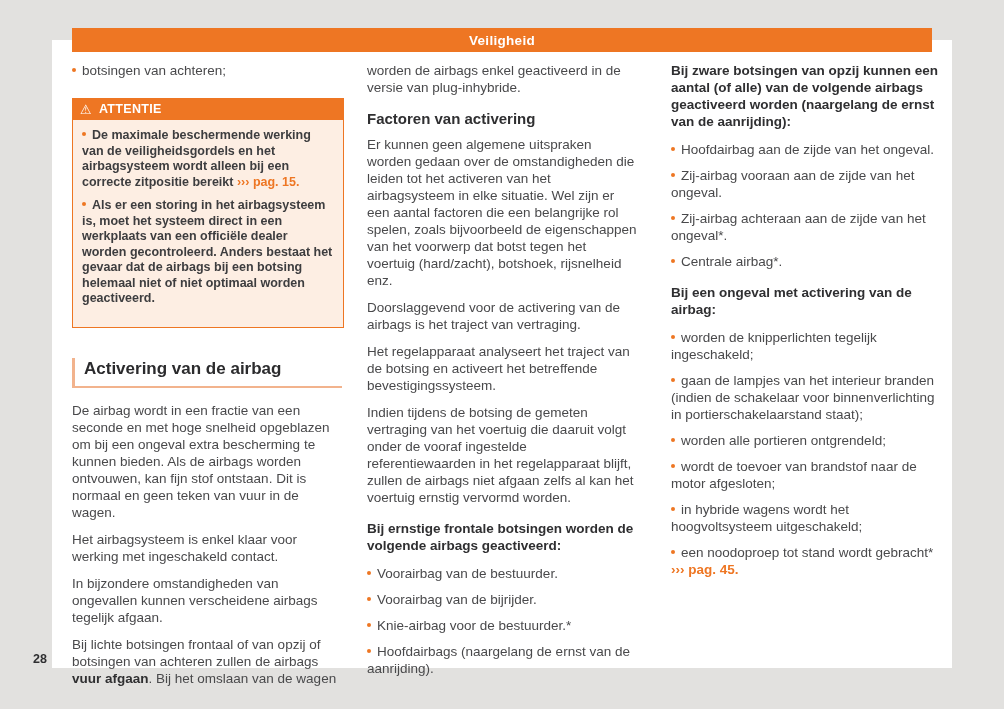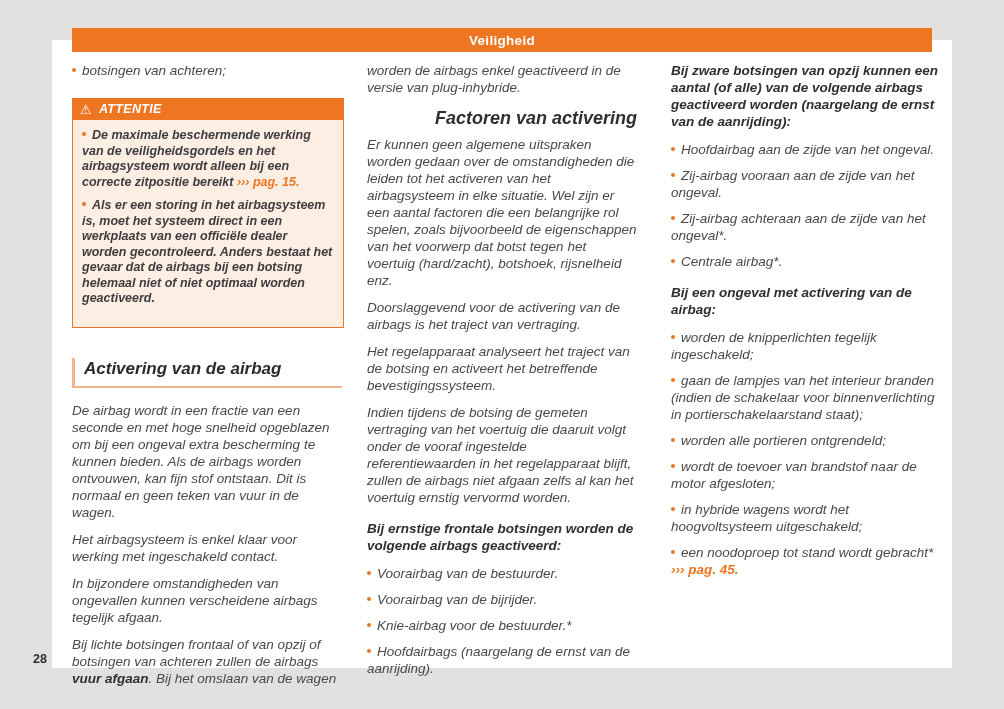--- a/index.html
+++ b/index.html
@@ -2,21 +2,21 @@
 <html><head>
 <meta charset="utf-8">
 <style>
   html,body{margin:0;padding:0;}
   body{background:#e2e1df;font-family:"Liberation Sans","DejaVu Sans",sans-serif;}
   .canvas{position:relative;width:1004px;height:709px;background:#e2e1df;overflow:hidden;}
   .page{position:absolute;left:52px;top:40px;width:900px;height:628px;background:#ffffff;}
   .banner{position:absolute;left:72px;top:28px;width:860px;height:24px;background:#ee7623;
           display:flex;align-items:center;justify-content:center;color:#ffffff;
           font-size:13.5px;font-weight:bold;letter-spacing:.3px;z-index:3;}
-  .col{position:absolute;top:62px;z-index:2;font-style:italic;}
+  .col{position:absolute;top:62px;z-index:2;}
   .col1{left:72px;width:270px;}
   .col2{left:367px;width:270px;}
   .col3{left:659px;width:272px;margin-left:12px;}
   p{margin:0 0 10px 0;}
   .body{font-size:13.5px;line-height:17px;color:#49494b;}
   strong{color:#2f2f31;}
   .dot{display:inline-block;width:4px;height:4px;border-radius:50%;background:#ee7623;
        vertical-align:3px;margin-right:6px;}
   .bullet{margin-bottom:9px;}
   .intro-bullet{margin-bottom:19px;}
@@ -25,21 +25,21 @@
        padding-left:8px;font-size:12.5px;font-weight:bold;letter-spacing:.3px;}
   .warn-icon{font-size:13px;margin-right:7px;font-family:"DejaVu Sans",sans-serif;}
   .attention-body{background:#fdeee3;border:1px solid #ee7623;border-top:none;
        padding:8px 9px;font-size:12.5px;line-height:15.5px;font-weight:bold;color:#3d3d3f;}
   .attention-body p{margin:0 0 8px 0;}
   .attention-body p:last-child{margin-bottom:12px;}
   .ref{color:#ee7623;font-weight:bold;white-space:nowrap;}
   .section-title{font-size:17px;line-height:21px;font-weight:bold;color:#2b2b2d;
        border-left:3px solid #f2b38d;border-bottom:2px solid #f2b38d;
        padding:0 0 7px 9px;margin:30px 0 14px 0;}
-  .subheading{font-size:18px;line-height:17px;font-weight:bold;color:#2f2f31;margin:14px 0 9px 0;text-align:right;}
+  .subheading{font-size:15px;line-height:17px;font-weight:bold;color:#2f2f31;margin:14px 0 9px 0;}
   .bold-para{font-size:13.5px;line-height:17px;font-weight:bold;color:#2f2f31;margin:14px 0 11px 0;}
   .page-number{position:absolute;left:33px;top:652px;font-size:12.5px;font-weight:bold;color:#2f2f31;z-index:2;}
 </style>
 </head>
 <body>
 
 <div class="canvas">
 
   <div class="page"></div>
 

